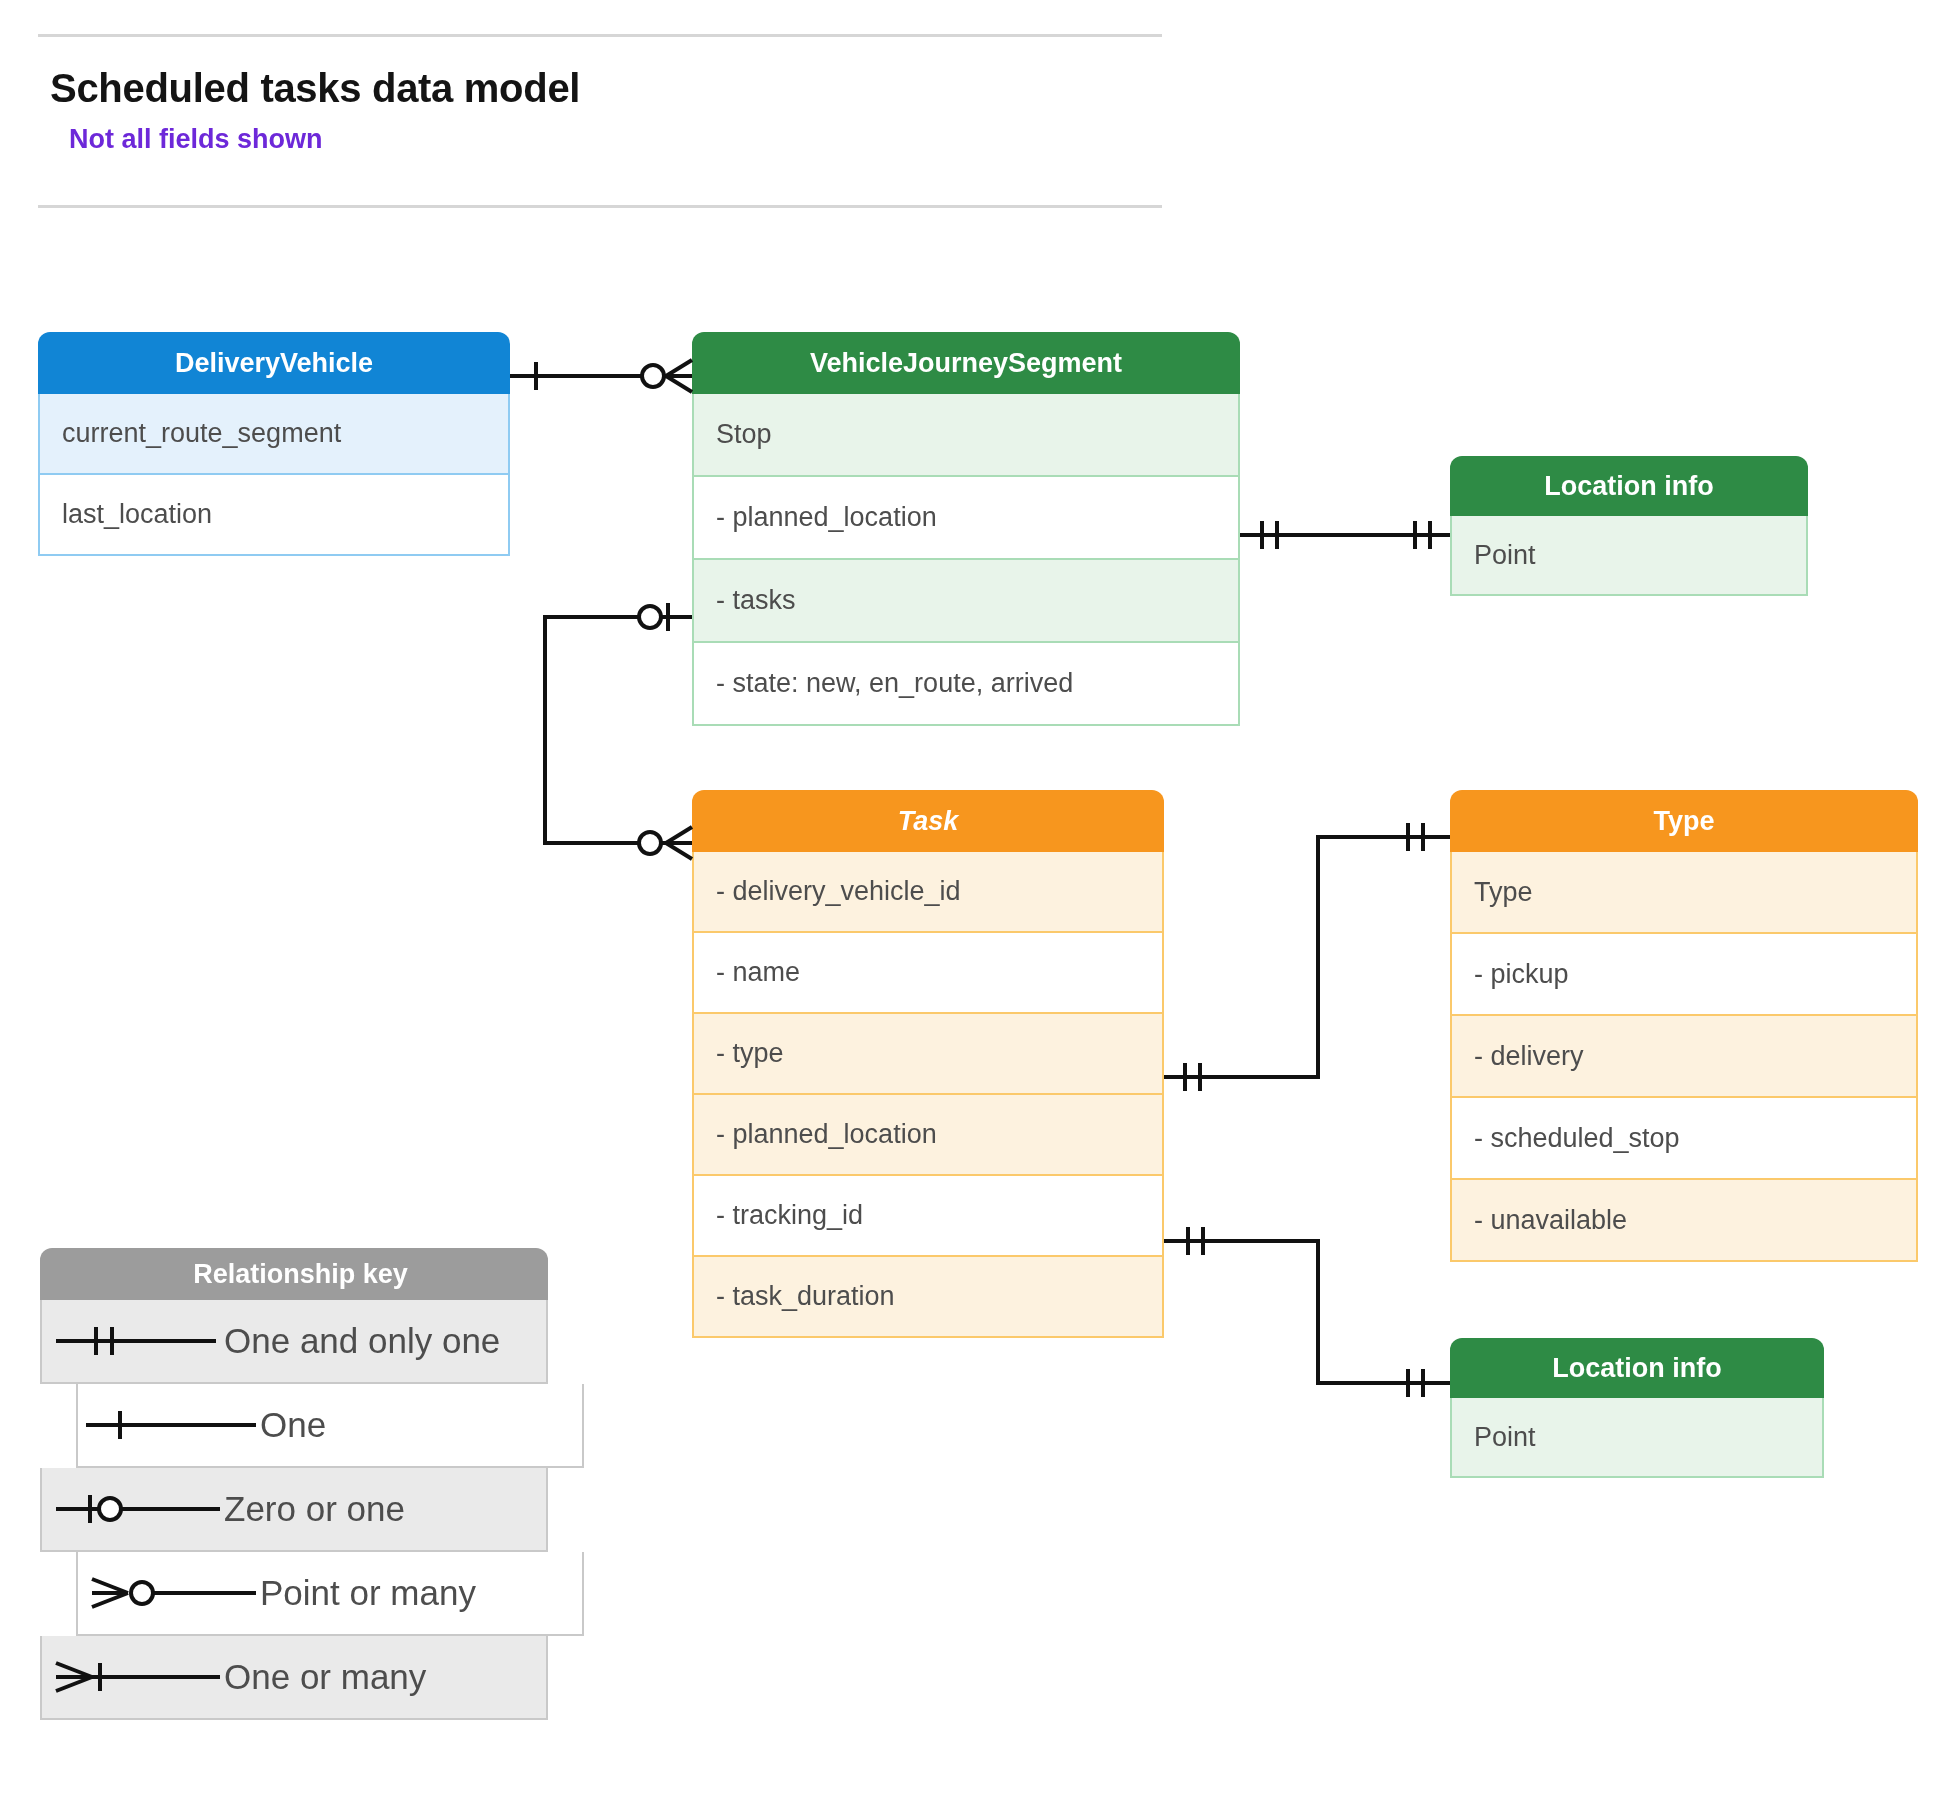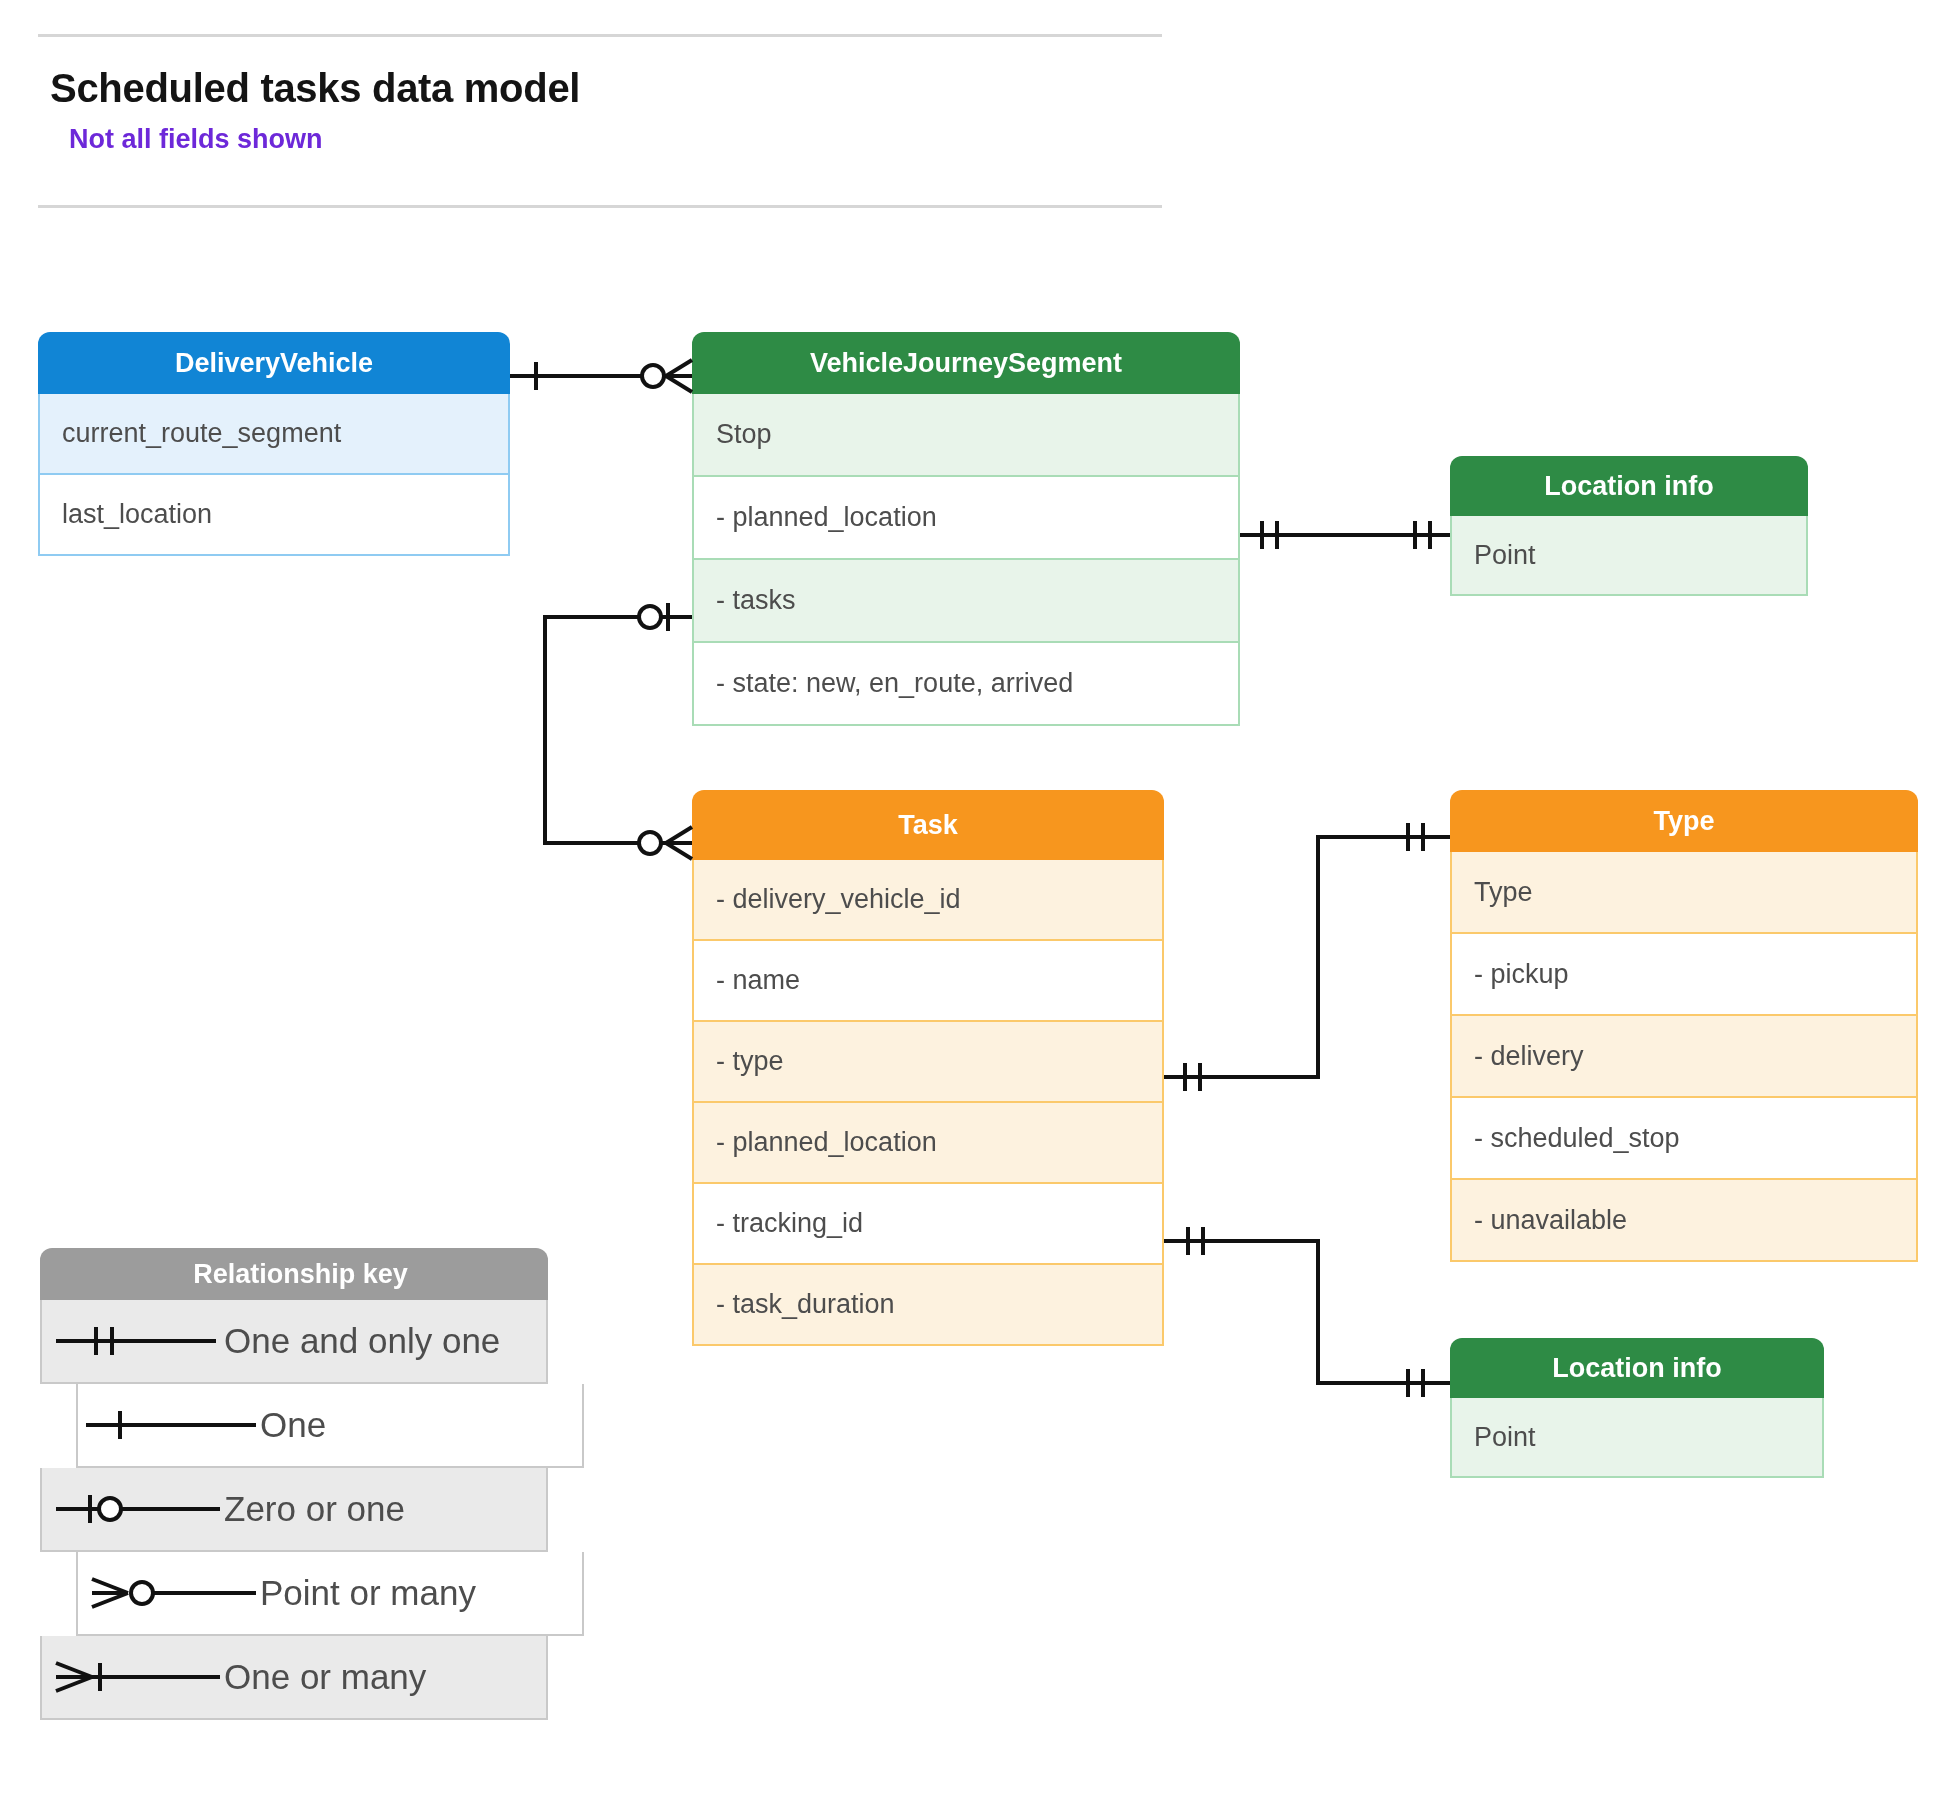--- a/index.html
+++ b/index.html
@@ -128,21 +128,21 @@
 
   #ent-vehiclejourneysegment { left: 692px; top: 332px; width: 548px; }
   #ent-vehiclejourneysegment .hdr { height: 62px; }
   #ent-vehiclejourneysegment .row { height: 83px; }
 
   #ent-locationinfo-top { left: 1450px; top: 456px; width: 358px; }
   #ent-locationinfo-top .hdr { height: 60px; }
   #ent-locationinfo-top .row { height: 80px; }
 
   #ent-task { left: 692px; top: 790px; width: 472px; }
-  #ent-task .hdr { height: 70px; }
+  #ent-task .hdr { height: 62px; font-style: italic; }
   #ent-task .row { height: 81px; }
 
   #ent-type { left: 1450px; top: 790px; width: 468px; }
   #ent-type .hdr { height: 62px; }
   #ent-type .row { height: 82px; }
 
   #ent-locationinfo-bottom { left: 1450px; top: 1338px; width: 374px; }
   #ent-locationinfo-bottom .hdr { height: 60px; }
   #ent-locationinfo-bottom .row { height: 80px; }
 

